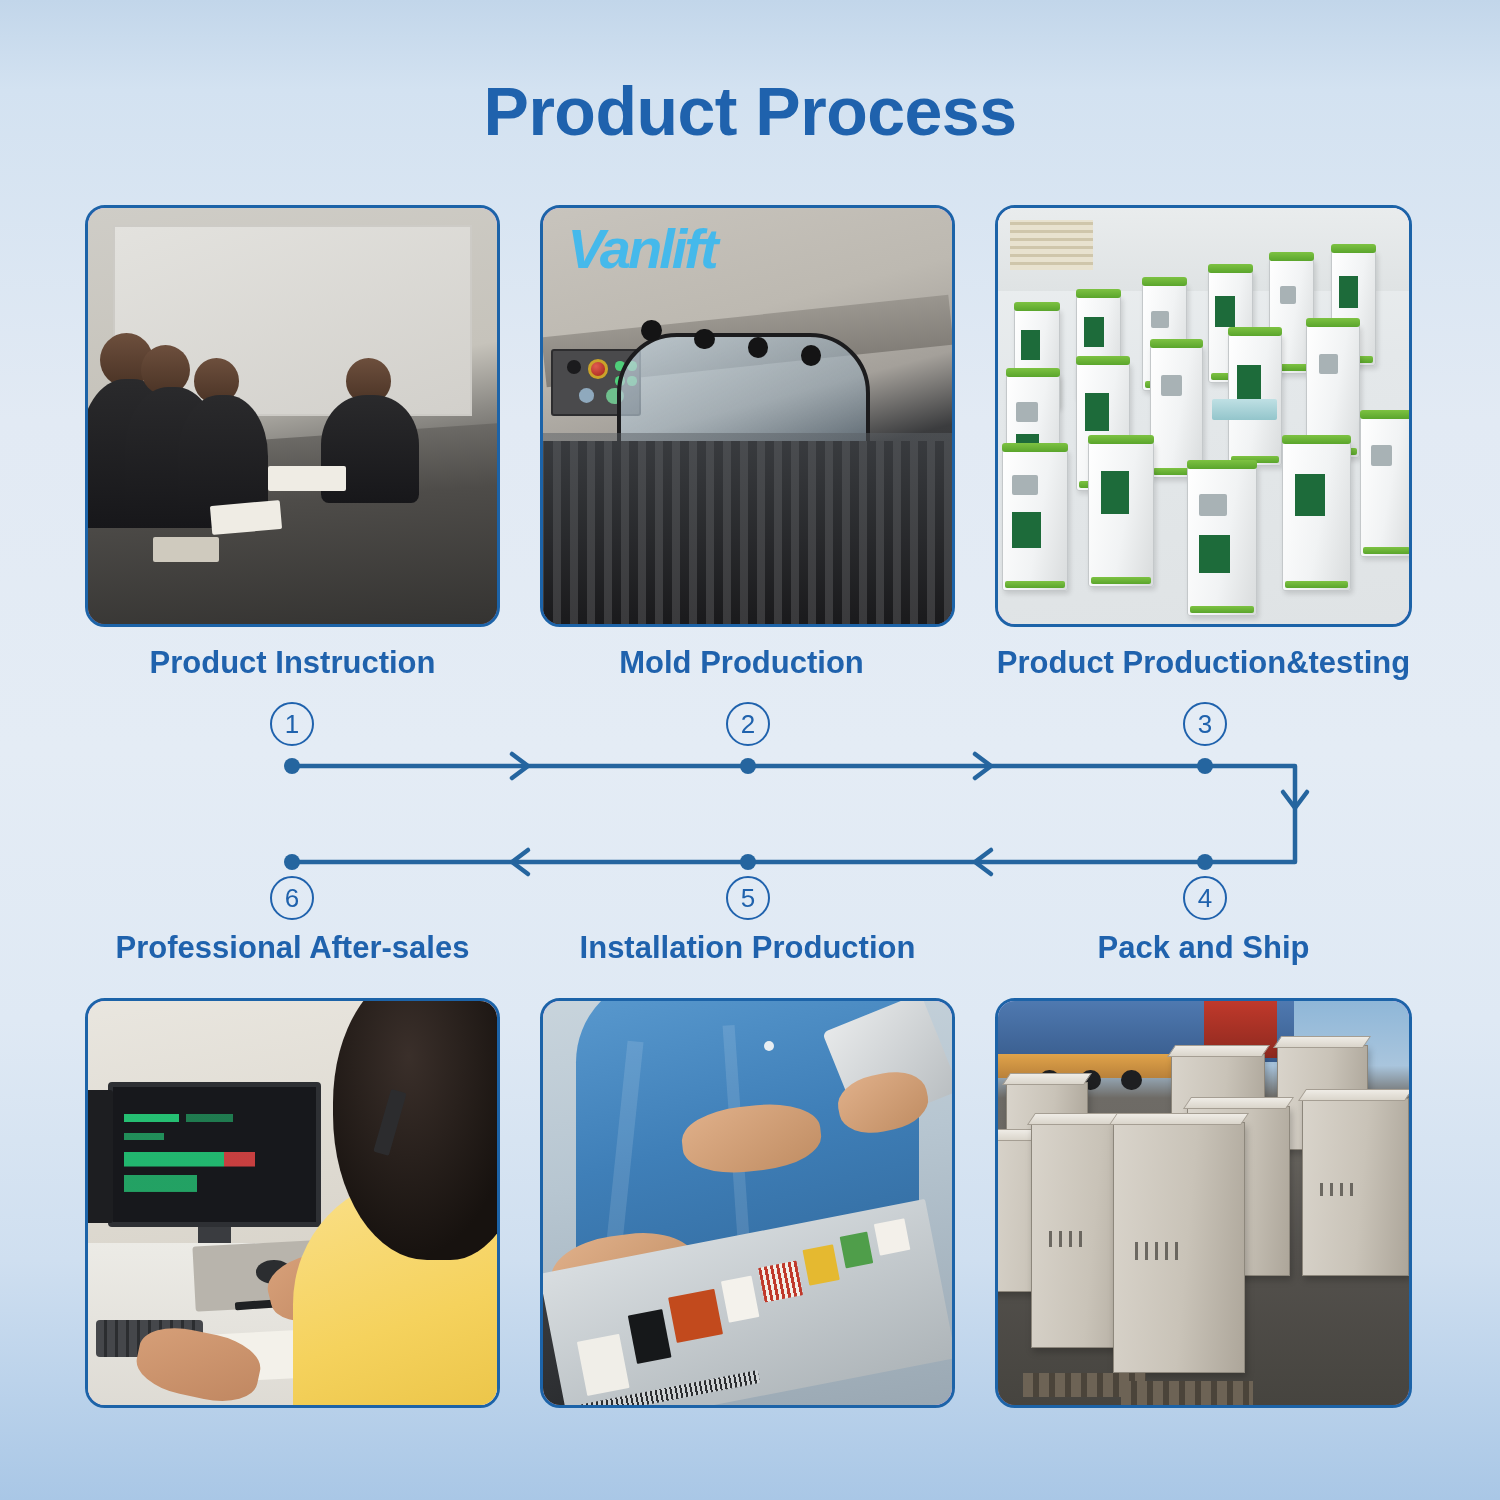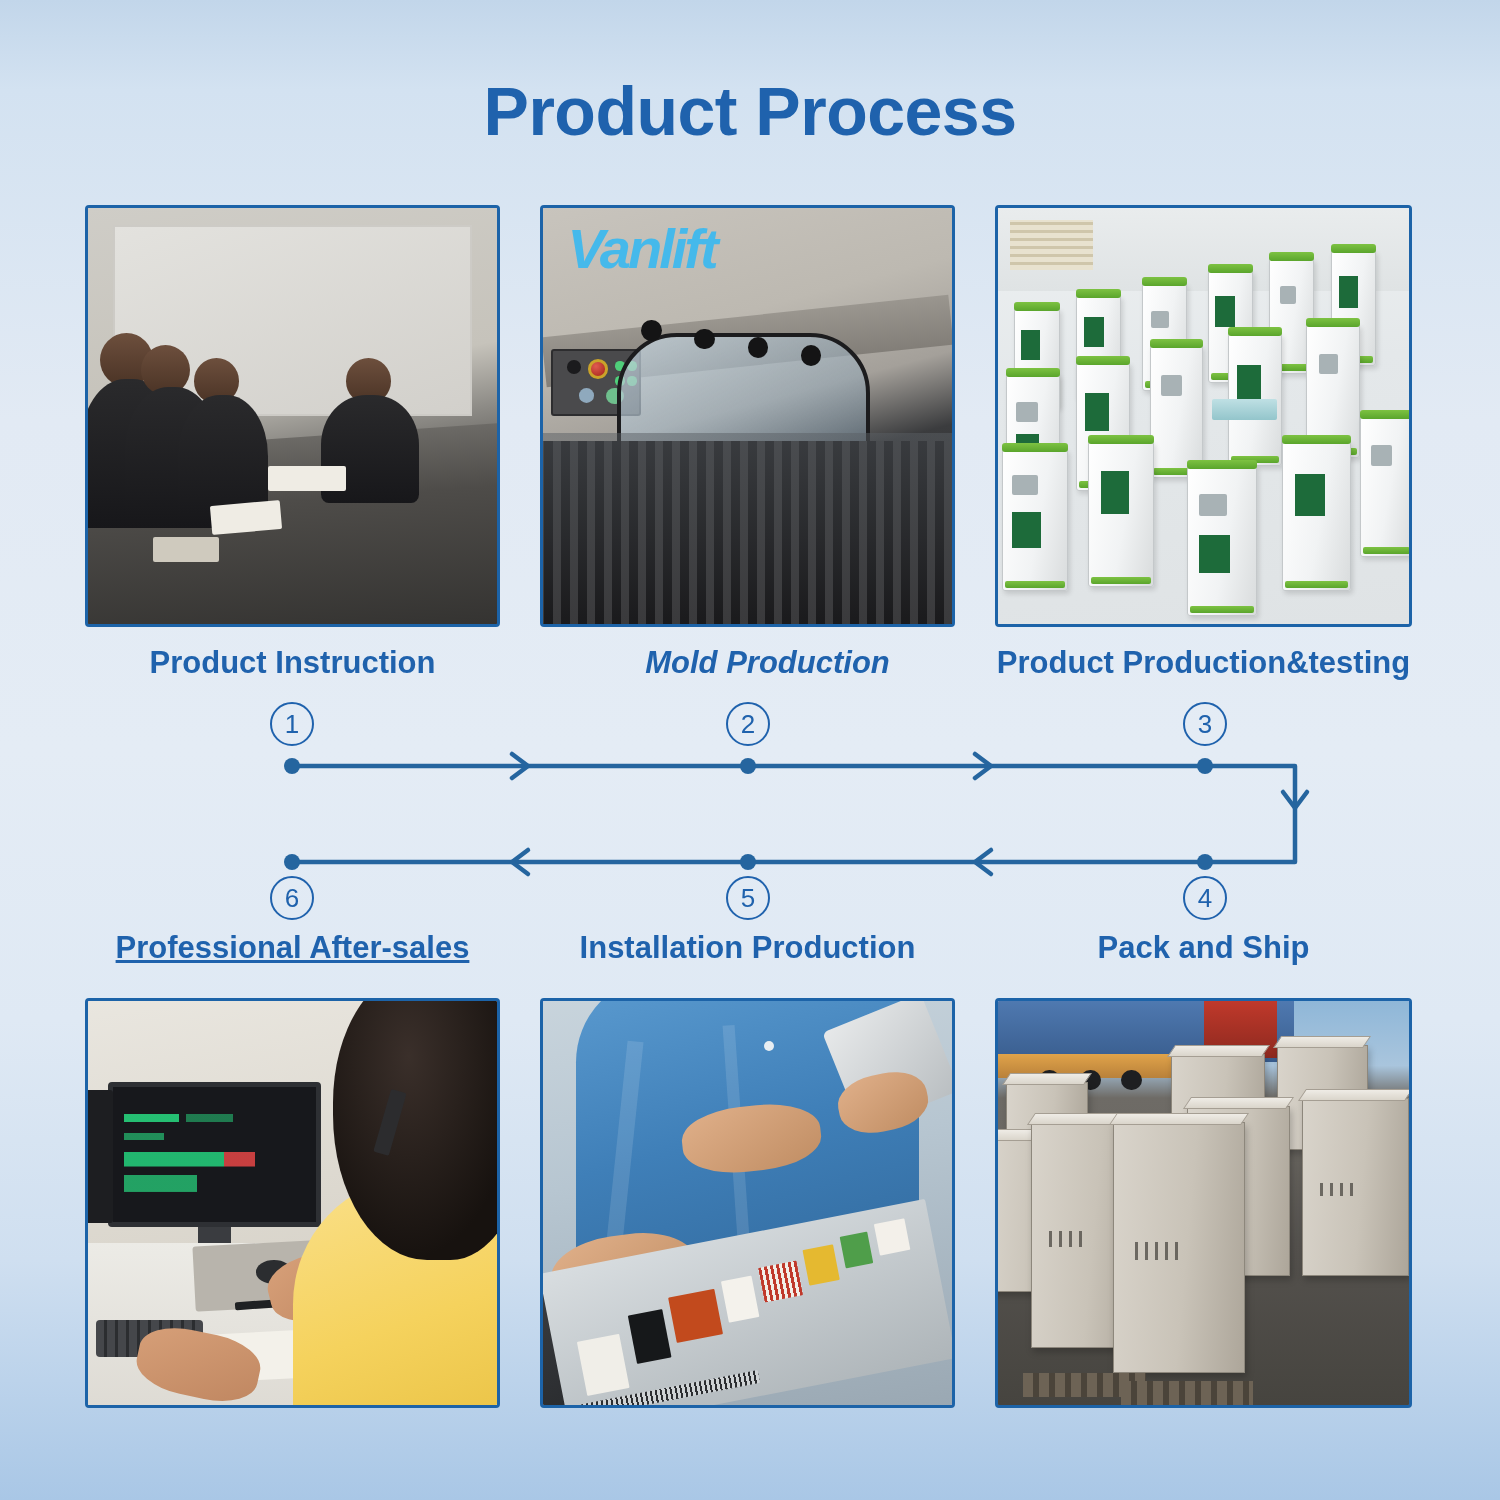--- a/index.html
+++ b/index.html
@@ -22,21 +22,21 @@
     font-size: 68px;
     font-weight: bold;
     letter-spacing: -0.5px;
     color: #1f62ad;
   }
 
   
   .photo {
     position: absolute;
     border: 3px solid #1c63a8;
-    border-radius: 4px;
+    border-radius: 20px;
     overflow: hidden;
     background: #f0abfc;
   }
   .photo .inner { position: absolute; inset: 0; }
 
   
   #photo-1 { left: 85px;  top: 205px; width: 415px; height: 422px; }
   #photo-2 { left: 540px; top: 205px; width: 415px; height: 422px; }
   #photo-3 { left: 995px; top: 205px; width: 417px; height: 422px; }
   
@@ -49,23 +49,23 @@
     position: absolute;
     color: #1f62ad;
     font-size: 31px;
     font-weight: bold;
     text-align: center;
     white-space: nowrap;
   }
   .lbl-top { top: 645px; }
   .lbl-bot { top: 930px; }
   #label-1 { left: 85px;  width: 415px; }
-  #label-2 { left: 560px; width: 415px; font-style: italic; }
+  #label-2 { left: 534px; width: 415px; }
   #label-3 { left: 985px; width: 437px; }
-  #label-6 { left: 85px;  width: 415px; text-decoration: underline; }
+  #label-6 { left: 85px;  width: 415px; }
   #label-5 { left: 540px; width: 415px; }
   #label-4 { left: 995px; width: 417px; }
 
   
   #flow { position: absolute; left: 0; top: 690px; width: 1500px; height: 230px; }
 
   .num-circle {
     position: absolute;
     width: 44px; height: 44px;
     border: 2.5px solid #1f62ad;

